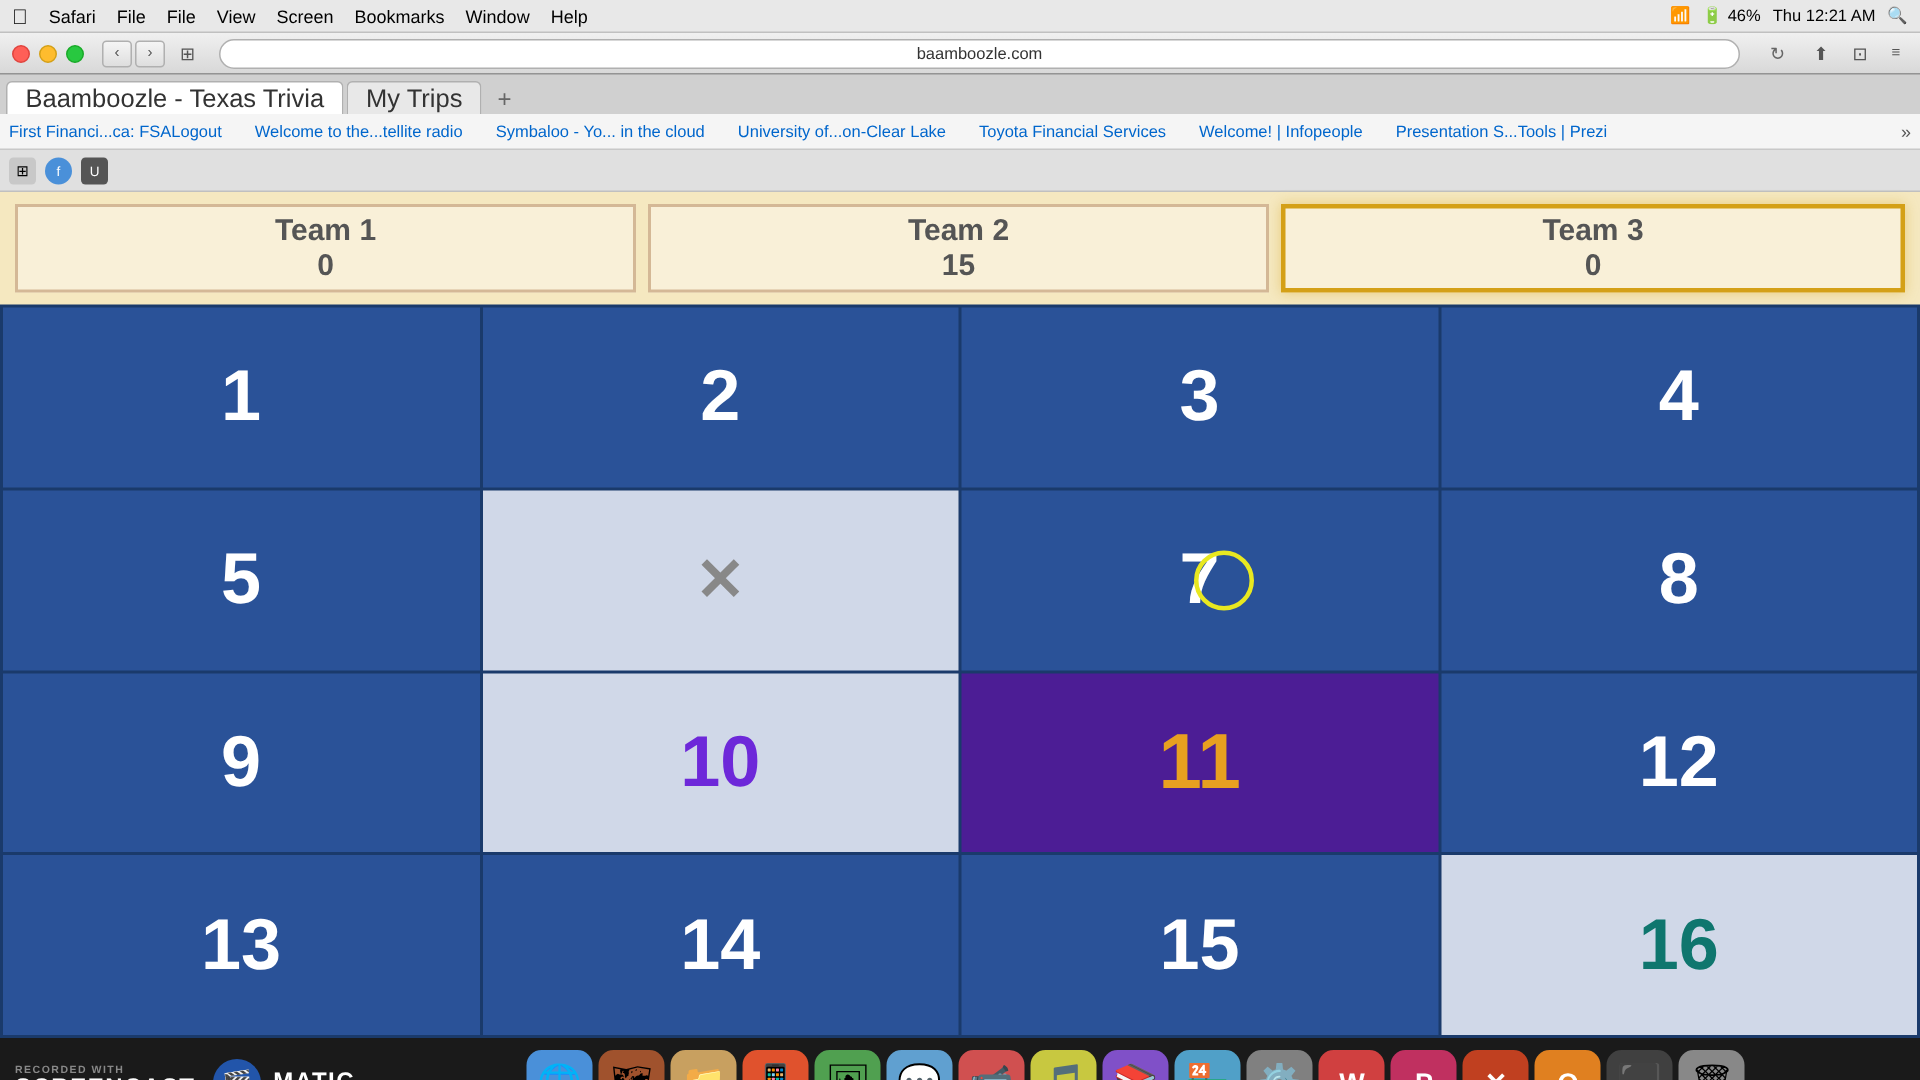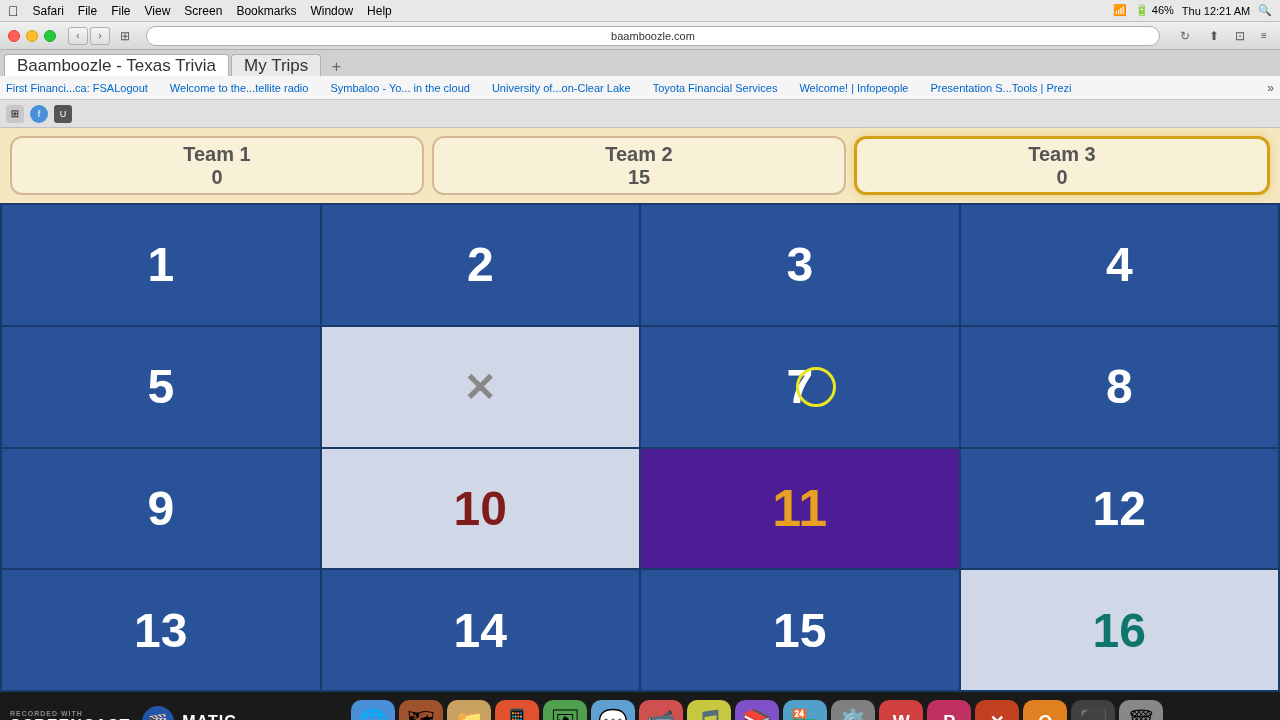--- a/index.html
+++ b/index.html
@@ -149,21 +149,21 @@
       gap: 8px;
     }
 
     .team-score {
       flex: 1;
       display: flex;
       flex-direction: column;
       align-items: center;
       justify-content: center;
       border: 2px solid #d4b896;
-      border-radius: 12px;
+      border-radius: 0;
       background: #f9f0d8;
     }
 
     .team-score.active {
       border: 3px solid #d4a017;
       background: #f9f0d8;
       box-shadow: 0 0 8px rgba(212, 160, 23, 0.4);
     }
 
     .team-name {
@@ -405,21 +405,21 @@
       <div class="cursor-circle"></div>
     </div>
     <div class="grid-cell">
       <span>8</span>
     </div>
 
     <div class="grid-cell">
       <span>9</span>
     </div>
     <div class="grid-cell revealed">
-      <span style="color:#7f1d1d;">10</span>
+      <span style="color:#6d28d9;">10</span>
     </div>
     <div class="grid-cell orange-num">
       <span style="color:#e8a020;font-size:52px;">11</span>
     </div>
     <div class="grid-cell">
       <span>12</span>
     </div>
 
     <div class="grid-cell">
       <span>13</span>

